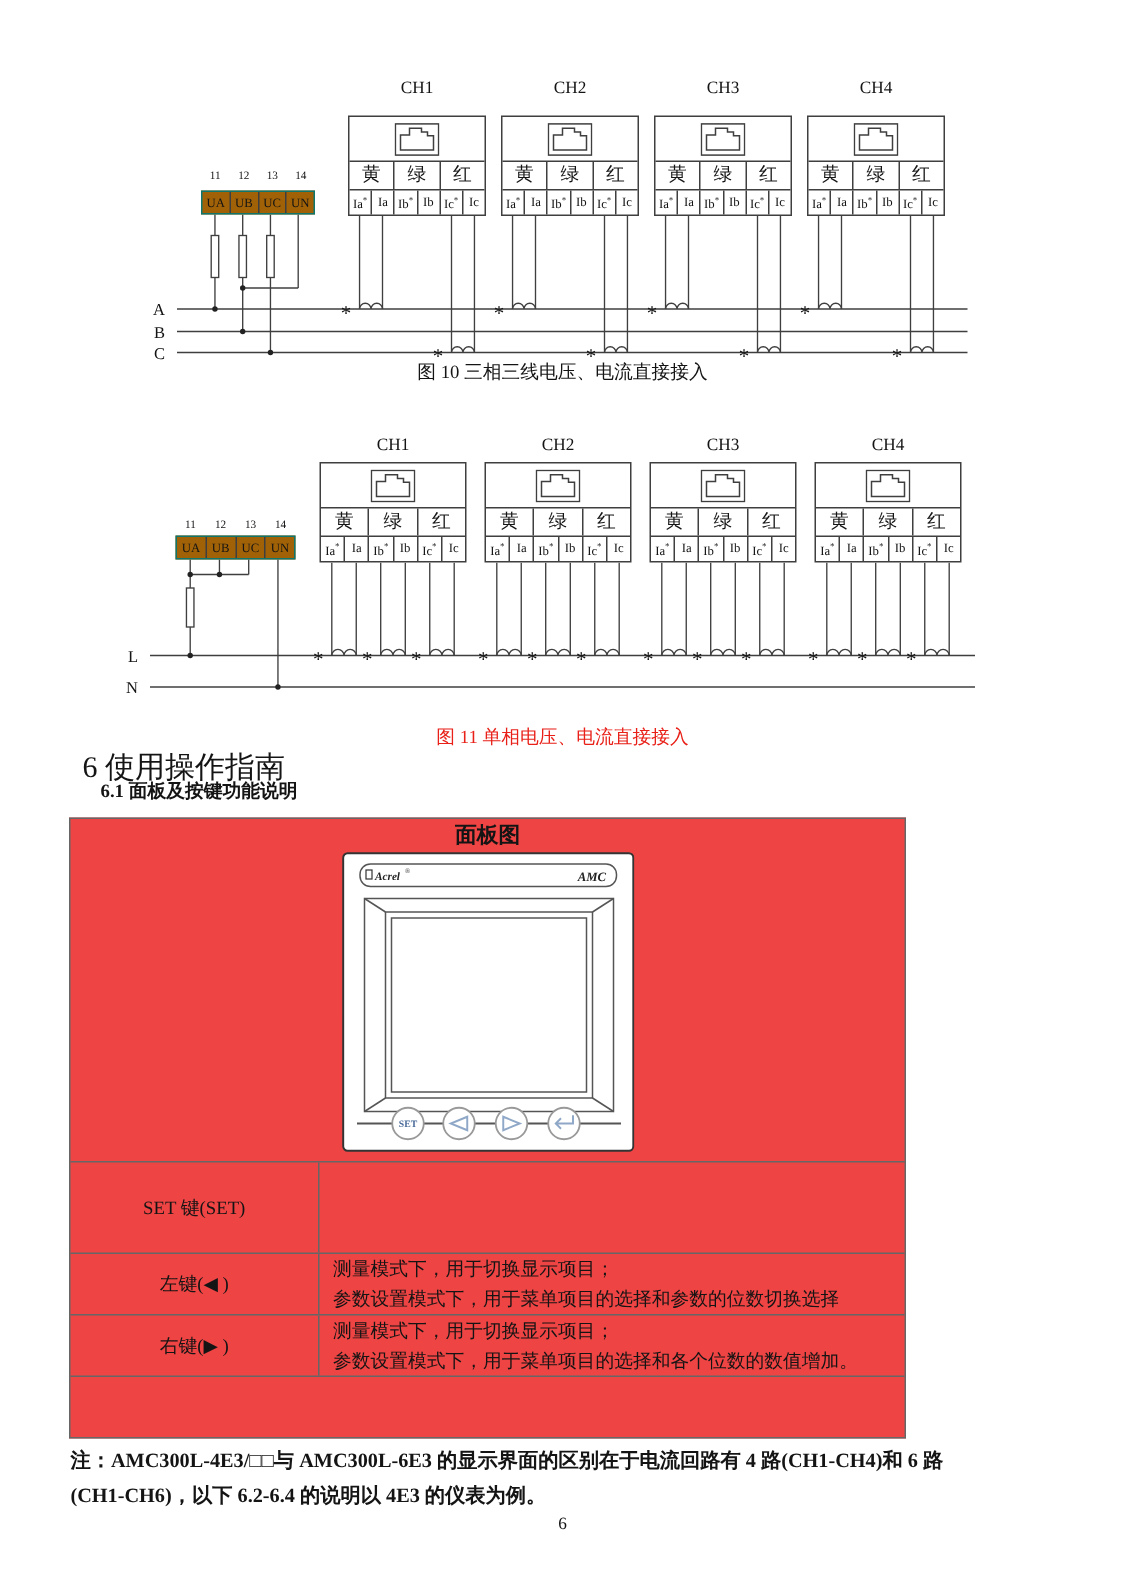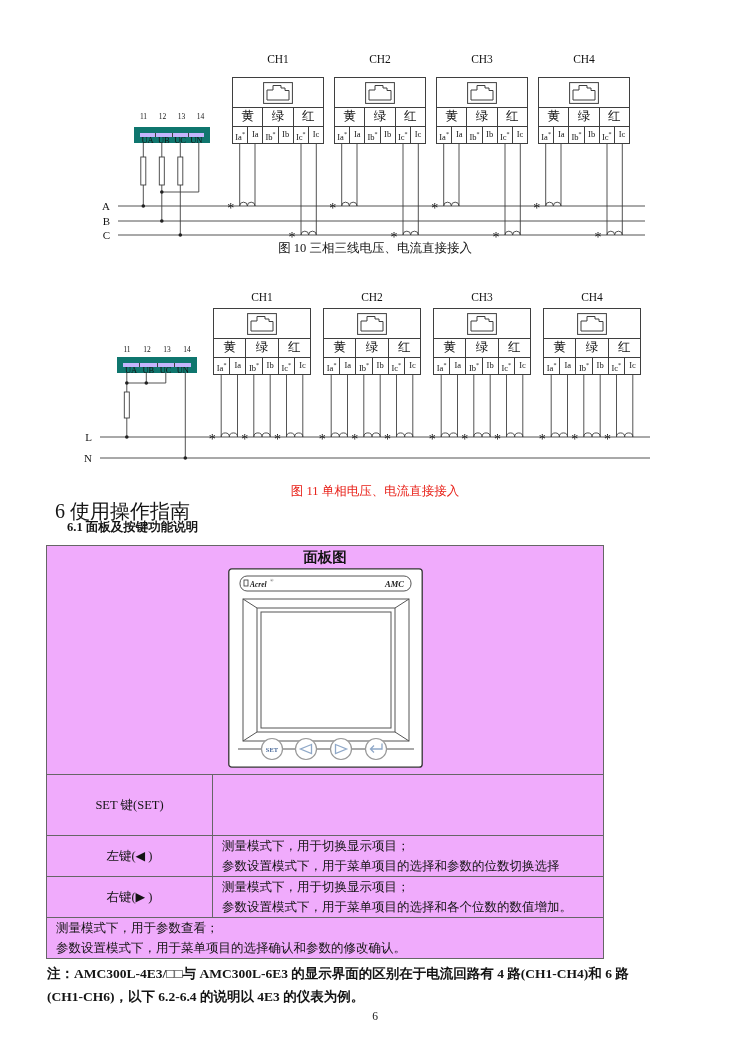--- a/index.html
+++ b/index.html
@@ -16,29 +16,29 @@
   .ch-colors{display:flex;height:18px;border-top:1px solid #3f3f3f;border-bottom:1px solid #3f3f3f;}
   .ch-color{flex:1;font-size:12.5px;line-height:17px;border-left:1px solid #3f3f3f;}
   .ch-color:first-child{border-left:none;}
   .ch-terms{display:flex;height:16px;}
   .ch-term{flex:1;font-size:8.5px;line-height:15px;border-left:1px solid #3f3f3f;white-space:nowrap;}
   .ch-term:first-child{border-left:none;}
   .ch-term sup{font-size:6px;}
   
   .vnums{position:absolute;display:flex;font-size:7.5px;line-height:10px;justify-content:flex-end;}
   .vnums span{flex:1;text-align:center;}
-  .vcells{position:absolute;display:flex;border:6px solid #0f766e;box-sizing:border-box;background:#c4b5fd;}
+  .vcells{position:absolute;display:flex;border:1px solid #0f766e;box-sizing:border-box;background:#a16207;}
   .vcells span{flex:1;border-left:1px solid #3f3f3f;font-size:8.5px;text-align:center;}
   .vcells span:first-child{border-left:none;}
   
   .caption{position:absolute;left:0;width:750px;text-align:center;font-size:12.5px;}
   .h1{position:absolute;font-size:20px;font-weight:normal;}
   .h2{position:absolute;font-size:12.5px;font-weight:bold;}
   
-  .ftable{position:absolute;left:46px;top:545px;width:558px;border:1px solid #666;background:#f0abfc;box-sizing:border-box;}
+  .ftable{position:absolute;left:46px;top:545px;width:558px;border:1px solid #666;background:#ef4444;box-sizing:border-box;}
   .t-panel{height:228px;}
   .t-title{text-align:center;font-size:14.5px;font-weight:bold;height:22px;line-height:22px;}
   .t-meter{display:flex;justify-content:center;}
   .t-row{display:flex;border-top:1px solid #666;}
   .t-key{width:166px;border-right:1px solid #666;display:flex;align-items:center;justify-content:center;font-size:12.5px;box-sizing:border-box;}
   .t-desc{flex:1;padding:0 6px 0 9px;font-size:12.5px;line-height:20px;white-space:pre-line;display:flex;align-items:center;}
   
   .note{position:absolute;left:47px;top:963px;width:660px;font-size:13.5px;font-weight:bold;line-height:22.5px;white-space:pre-line;}
   .pagenum{position:absolute;left:0;top:1010px;width:750px;text-align:center;font-size:11.5px;}
 </style>
@@ -439,22 +439,20 @@
       <div class="t-key">左键(◀ )</div>
       <div class="t-desc">测量模式下，用于切换显示项目；
 参数设置模式下，用于菜单项目的选择和参数的位数切换选择</div>
     </div>
     <div class="t-row" style="height:40px;">
       <div class="t-key">右键(▶ )</div>
       <div class="t-desc">测量模式下，用于切换显示项目；
 参数设置模式下，用于菜单项目的选择和各个位数的数值增加。</div>
     </div>
     <div class="t-row" style="height:40px;">
-      <div class="t-desc">测量模式下，用于参数查看；
-参数设置模式下，用于菜单项目的选择确认和参数的修改确认。</div>
     </div>
   </div>
 
   <div class="note">注：AMC300L-4E3/□□与 AMC300L-6E3 的显示界面的区别在于电流回路有 4 路(CH1-CH4)和 6 路
 (CH1-CH6)，以下 6.2-6.4 的说明以 4E3 的仪表为例。</div>
   <div class="pagenum">6</div>
 
 </div>
 
 </body></html>

